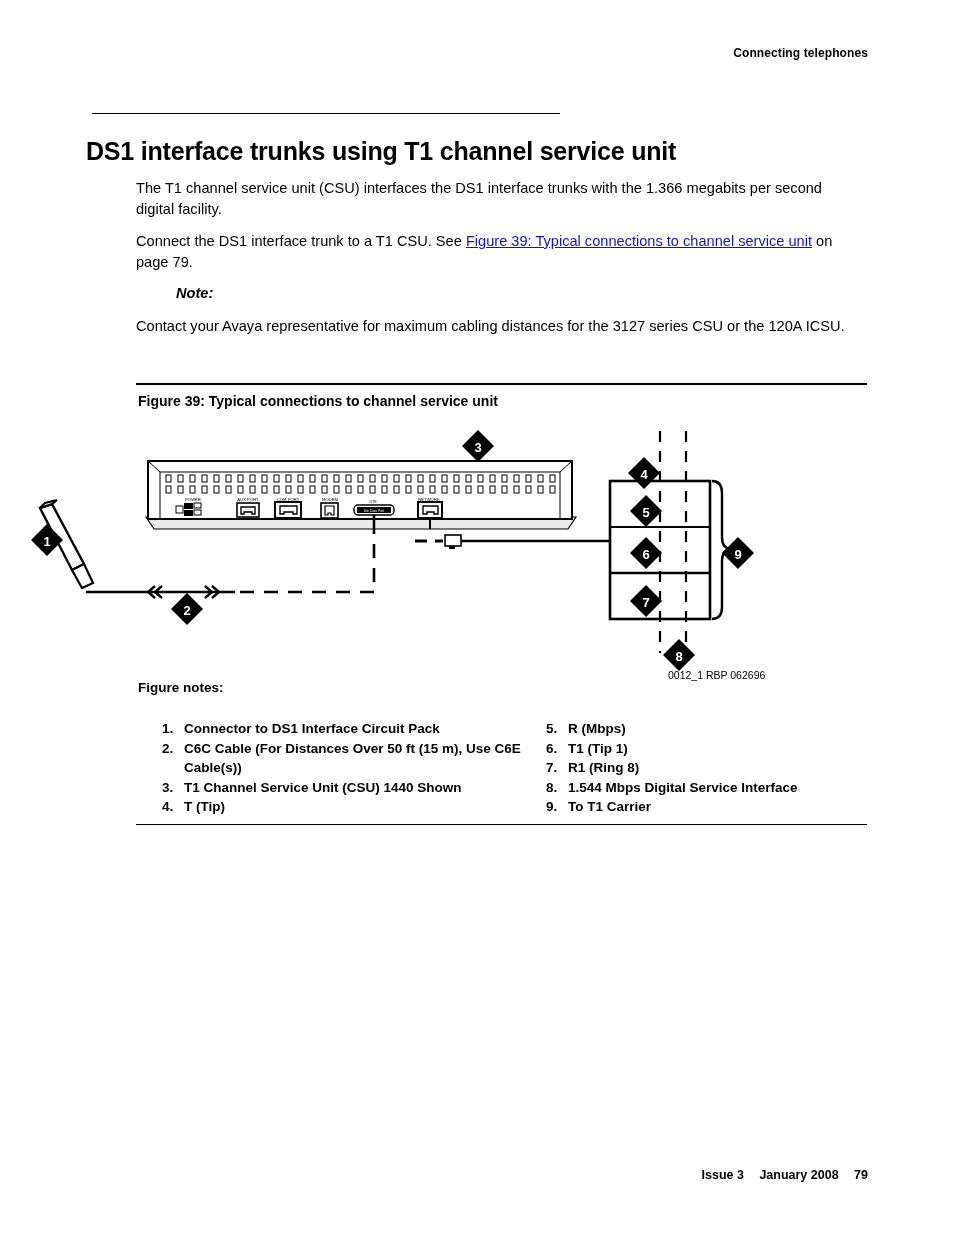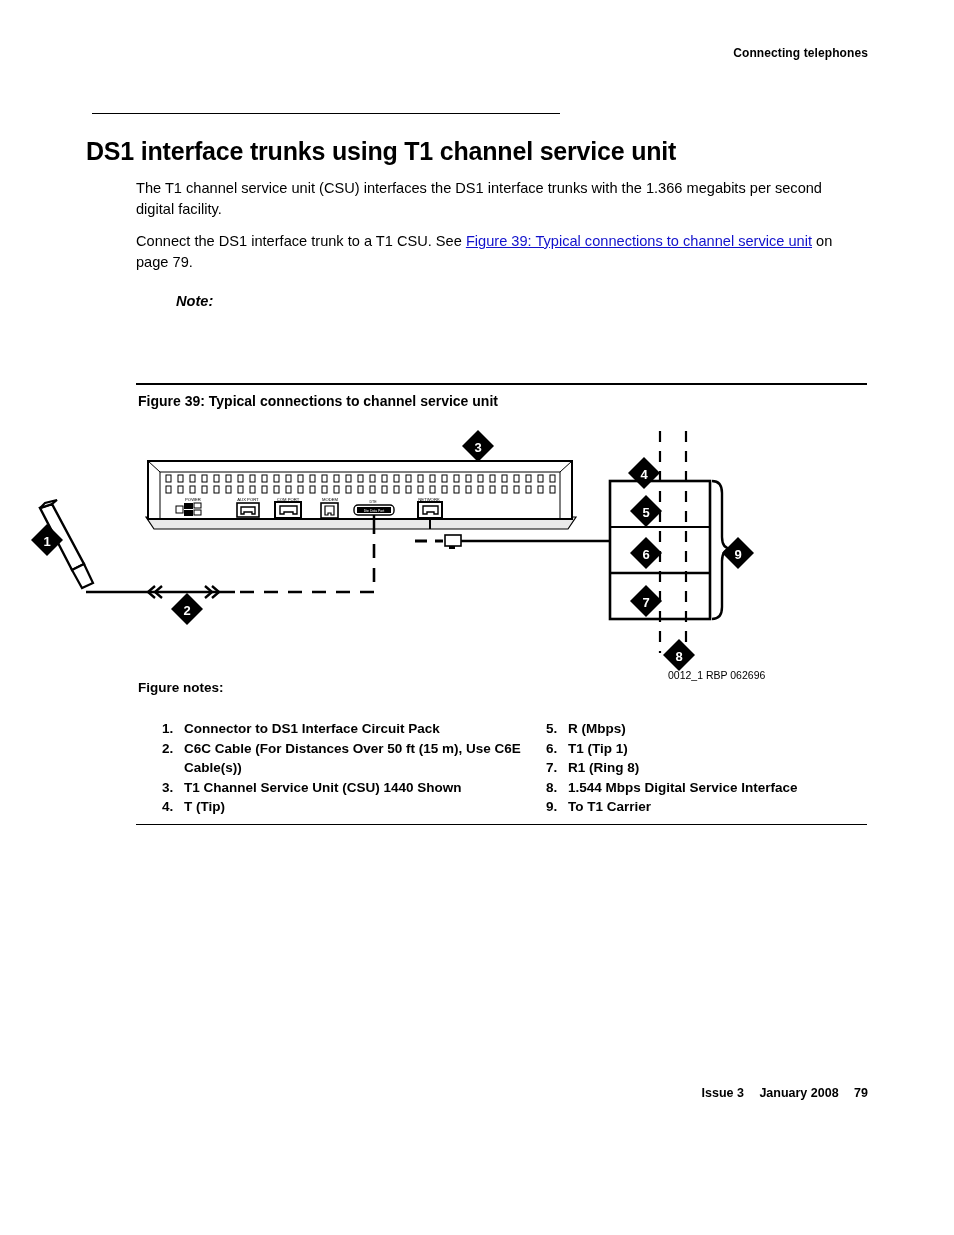--- a/index.html
+++ b/index.html
@@ -52,21 +52,21 @@
     left: 136px;
     top: 178px;
     width: 724px;
   }
   .para {
     font-size: 14.6px;
     line-height: 21px;
     margin: 0 0 11px 0;
     text-align: left;
   }
-  .para.tight { margin-bottom: 18px; }
+  .para.tight { margin-bottom: 10px; }
   a.xref {
     color: #1111cc;
     text-decoration: underline;
   }
 
   .note-block { margin: 5px 0 12px 0; }
   .note-label {
     font-size: 14.6px;
     font-weight: bold;
     margin-left: 40px;
@@ -137,21 +137,21 @@
     top: 824px;
     width: 731px;
     height: 1px;
     background: #000;
   }
 
   
   .page-footer {
     position: absolute;
     right: 86px;
-    top: 1086px;
+    top: 1168px;
     font-size: 12.5px;
     font-weight: bold;
   }
   .page-footer span { margin-left: 12px; }
   .page-footer span:first-child { margin-left: 0; }
 </style>
 </head>
 <body>
 
 <div class="page-header">Connecting telephones</div>
@@ -162,20 +162,21 @@
 <div class="body-col">
 
   <p class="para">The T1 channel service unit (CSU) interfaces the DS1 interface trunks with the 1.366 megabits per second digital facility.</p>
 
   <p class="para tight"><span>Connect the DS1 interface trunk to a T1 CSU. See </span><a class="xref" href="#">Figure 39:  Typical connections to channel service unit</a><span> on page 79.</span></p>
 
   <div class="note-block">
     <div class="note-label">Note:</div>
   </div>
 
+  <p class="para">Contact your Avaya representative for maximum cabling distances for the 3127 series CSU or the 120A ICSU.</p>
 </div>
 
 <div class="fig-rule-top"></div>
 <div class="fig-caption">Figure 39: Typical connections to channel service unit</div>
 
 <div class="figure-art">
   <svg width="954" height="265" viewBox="0 0 954 265">
 
     <g>
 

